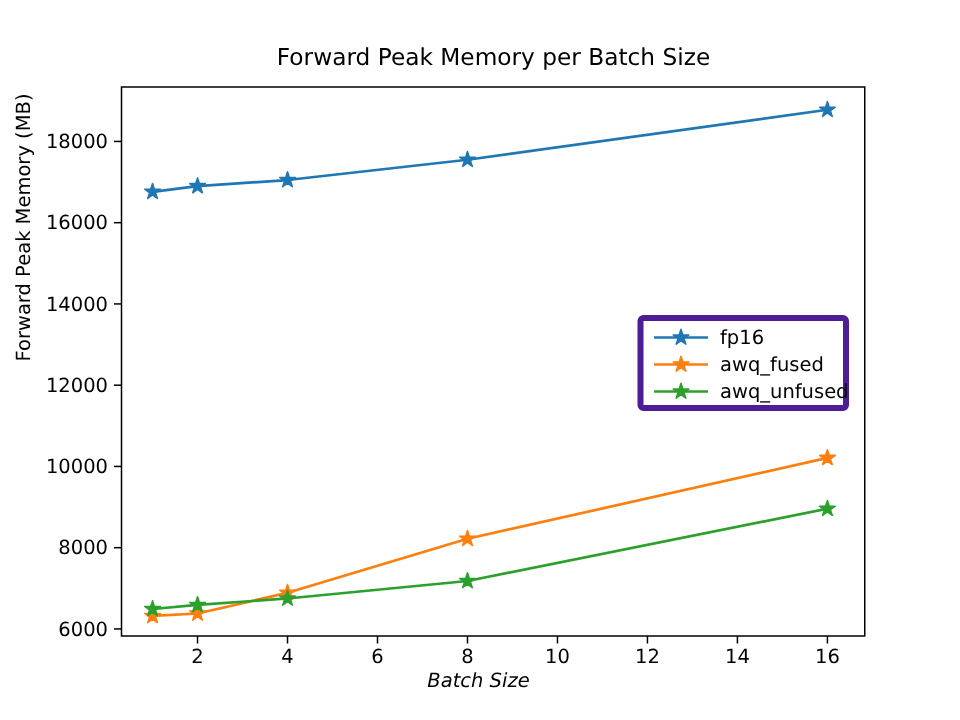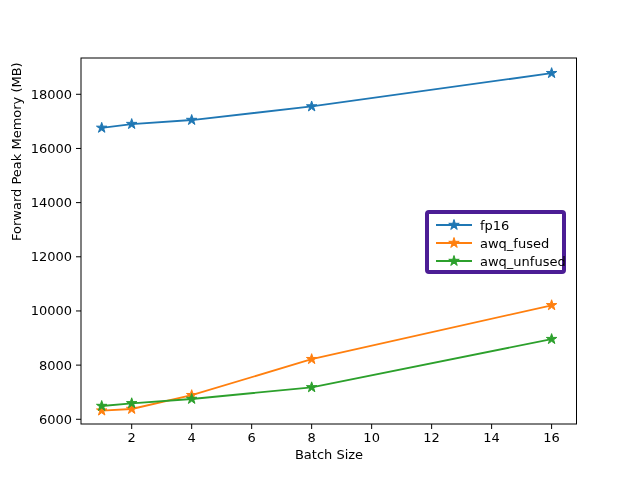--- a/index.html
+++ b/index.html
@@ -26,26 +26,27 @@
     left: 81px;
     top: 29px;
     width: 496px;
     text-align: center;
     font-size: 15.5px;
     color: #000000;
     white-space: nowrap;
   }
   .x-label {
     position: absolute;
-    left: 81px;
+    left: 71px;
     top: 447px;
     width: 496px;
     text-align: center;
     font-size: 13px;
     color: #000000;
+    font-style: italic;
   }
   .y-label {
     position: absolute;
     left: 9px;
     top: 241px;
     width: 0;
     height: 0;
     font-size: 13px;
     color: #000000;
     white-space: nowrap;
@@ -132,20 +133,21 @@
       <polygon points="311.65,353.66 312.89,357.46 316.88,357.46 313.65,359.81 314.89,363.61 311.65,361.26 308.42,363.61 309.66,359.81 306.42,357.46 310.42,357.46" fill="#ff7f0e" stroke="#ff7f0e" stroke-width="1" stroke-linejoin="round"></polygon>
       <polygon points="551.61,299.77 552.84,303.57 556.84,303.57 553.60,305.92 554.84,309.72 551.61,307.37 548.37,309.72 549.61,305.92 546.37,303.57 550.37,303.57" fill="#ff7f0e" stroke="#ff7f0e" stroke-width="1" stroke-linejoin="round"></polygon>
       <polyline points="101.70,406.02 131.69,403.31 191.68,398.98 311.65,387.33 551.61,339.12" fill="none" stroke="#2ca02c" stroke-width="1.8" stroke-linejoin="round"></polyline>
       <polygon points="101.70,400.52 102.93,404.32 106.93,404.32 103.69,406.67 104.93,410.47 101.70,408.12 98.46,410.47 99.70,406.67 96.47,404.32 100.46,404.32" fill="#2ca02c" stroke="#2ca02c" stroke-width="1" stroke-linejoin="round"></polygon>
       <polygon points="131.69,397.81 132.92,401.61 136.92,401.61 133.69,403.96 134.92,407.76 131.69,405.41 128.46,407.76 129.69,403.96 126.46,401.61 130.45,401.61" fill="#2ca02c" stroke="#2ca02c" stroke-width="1" stroke-linejoin="round"></polygon>
       <polygon points="191.68,393.48 192.91,397.28 196.91,397.28 193.68,399.62 194.91,403.42 191.68,401.08 188.44,403.42 189.68,399.62 186.45,397.28 190.44,397.28" fill="#2ca02c" stroke="#2ca02c" stroke-width="1" stroke-linejoin="round"></polygon>
       <polygon points="311.65,381.83 312.89,385.63 316.88,385.63 313.65,387.98 314.89,391.78 311.65,389.43 308.42,391.78 309.66,387.98 306.42,385.63 310.42,385.63" fill="#2ca02c" stroke="#2ca02c" stroke-width="1" stroke-linejoin="round"></polygon>
       <polygon points="551.61,333.62 552.84,337.42 556.84,337.42 553.60,339.77 554.84,343.57 551.61,341.22 548.37,343.57 549.61,339.77 546.37,337.42 550.37,337.42" fill="#2ca02c" stroke="#2ca02c" stroke-width="1" stroke-linejoin="round"></polygon>
     </svg>
 
+  <div class="chart-title">Forward Peak Memory per Batch Size</div>
 
   <div class="x-label">Batch Size</div>
 
   <div class="y-label">Forward Peak Memory (MB)</div>
 
   <div class="legend">
     <div class="legend-row">
       <svg class="legend-marker" width="38" height="14">
           <line x1="1" y1="7" x2="37" y2="7" stroke="#1f77b4" stroke-width="1.8"></line>
           <polygon points="19.00,1.50 20.23,5.30 24.23,5.30 21.00,7.65 22.23,11.45 19.00,9.10 15.77,11.45 17.00,7.65 13.77,5.30 17.77,5.30" fill="#1f77b4" stroke="#1f77b4" stroke-linejoin="round"></polygon>

